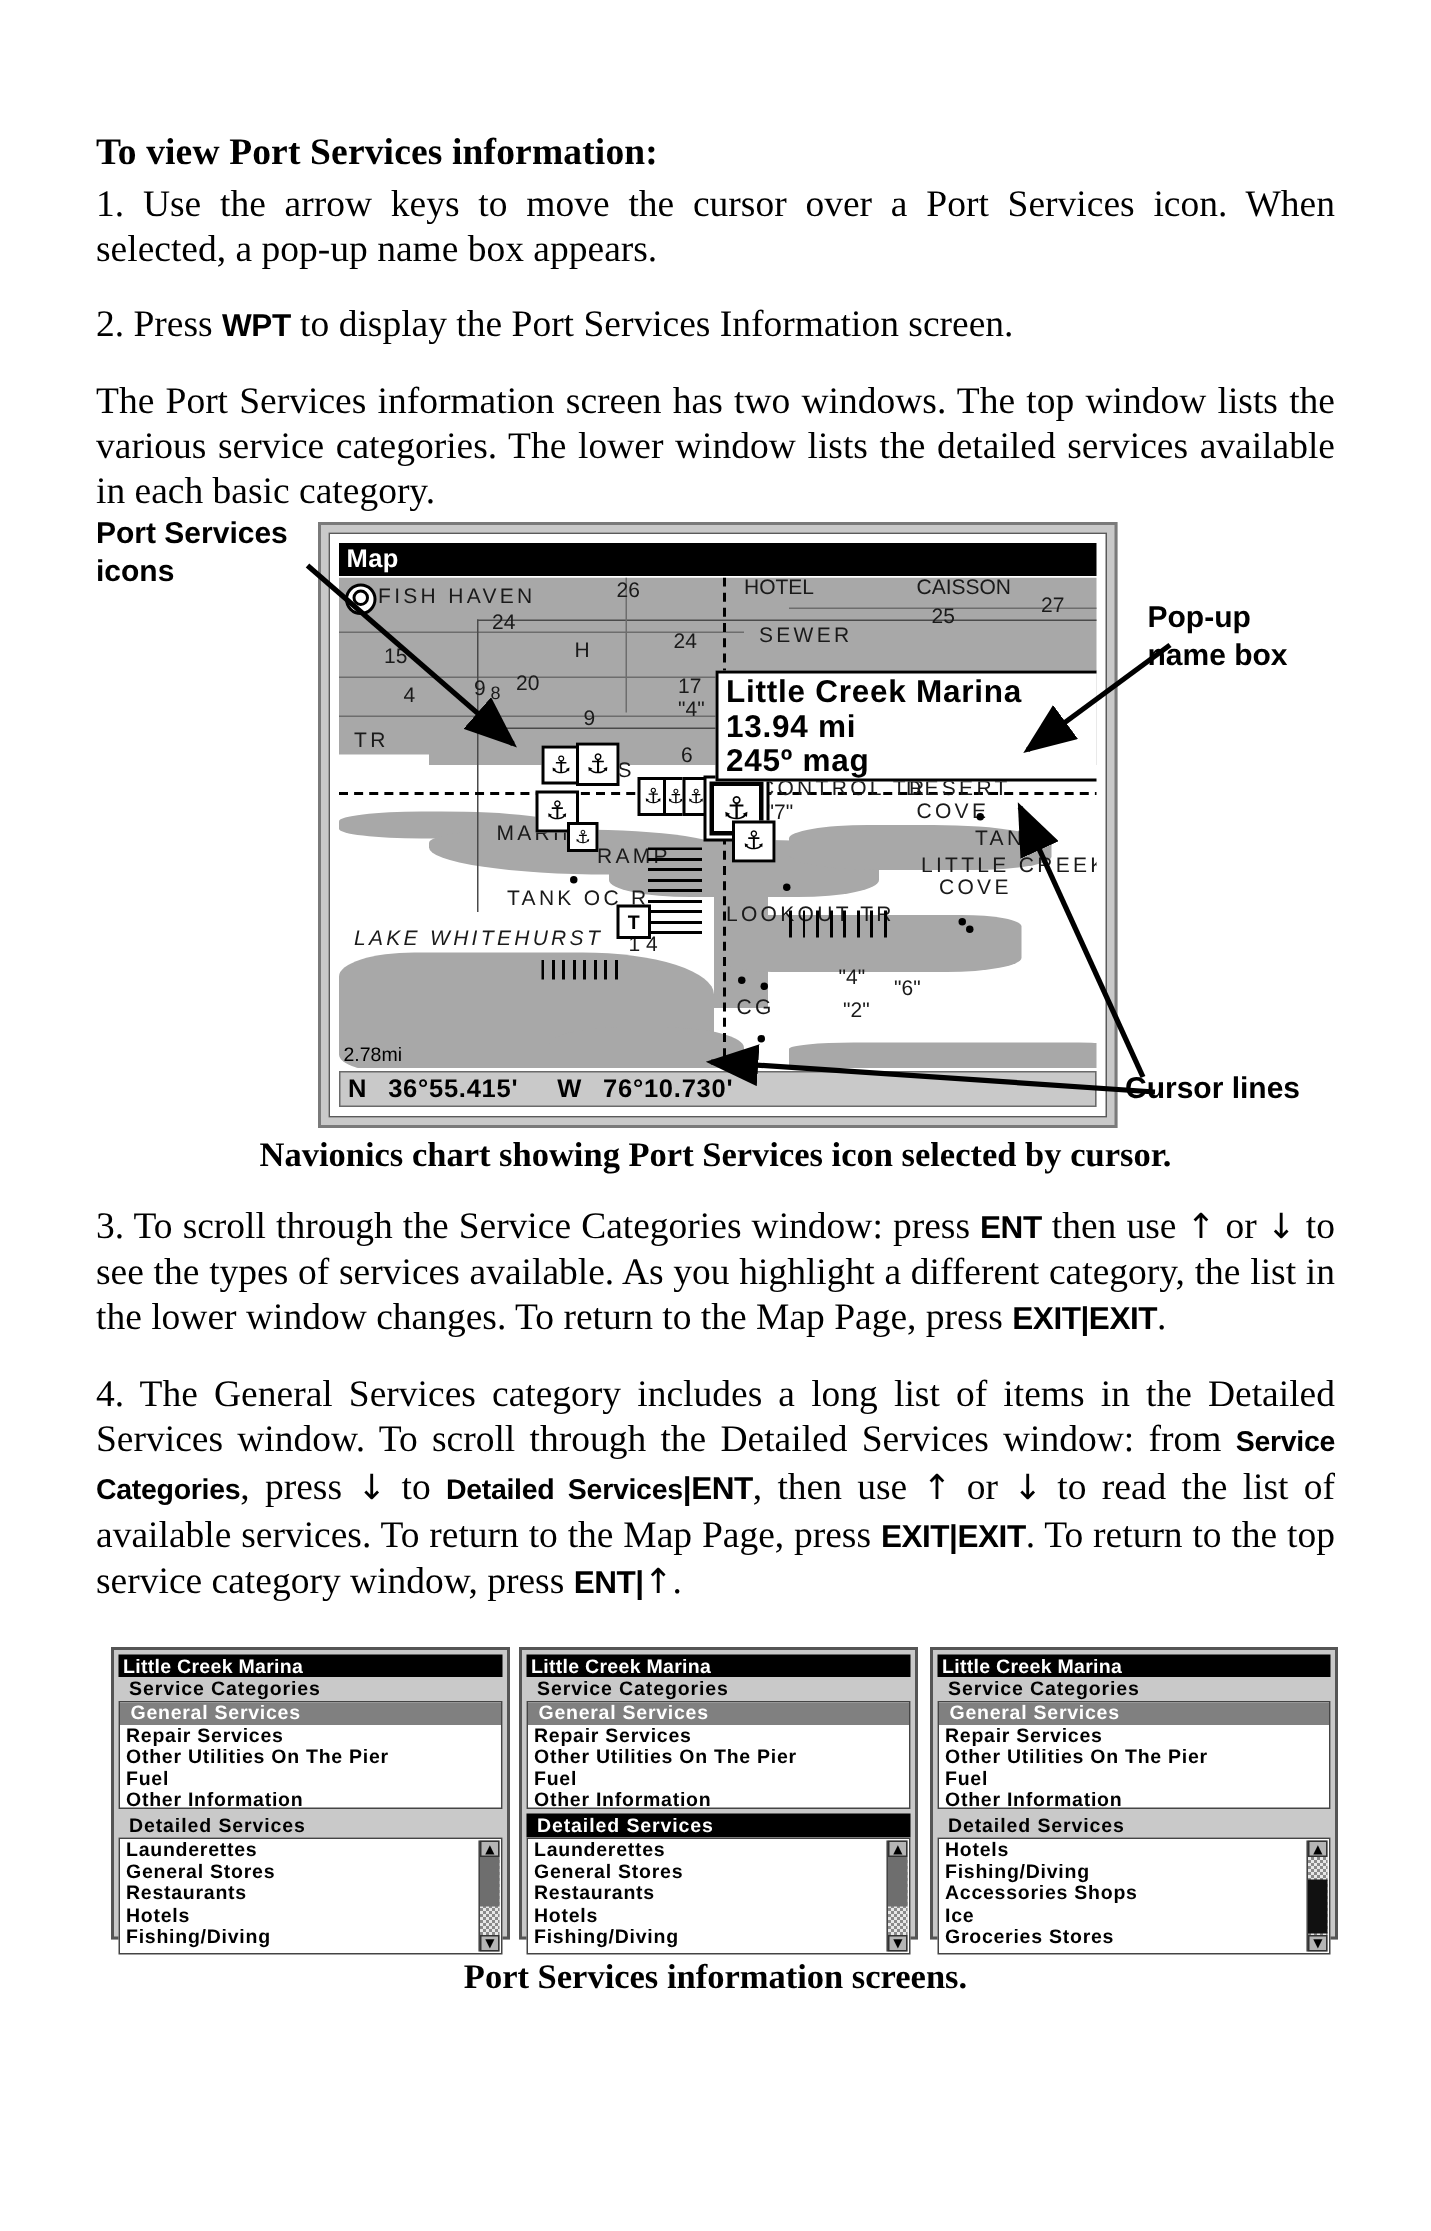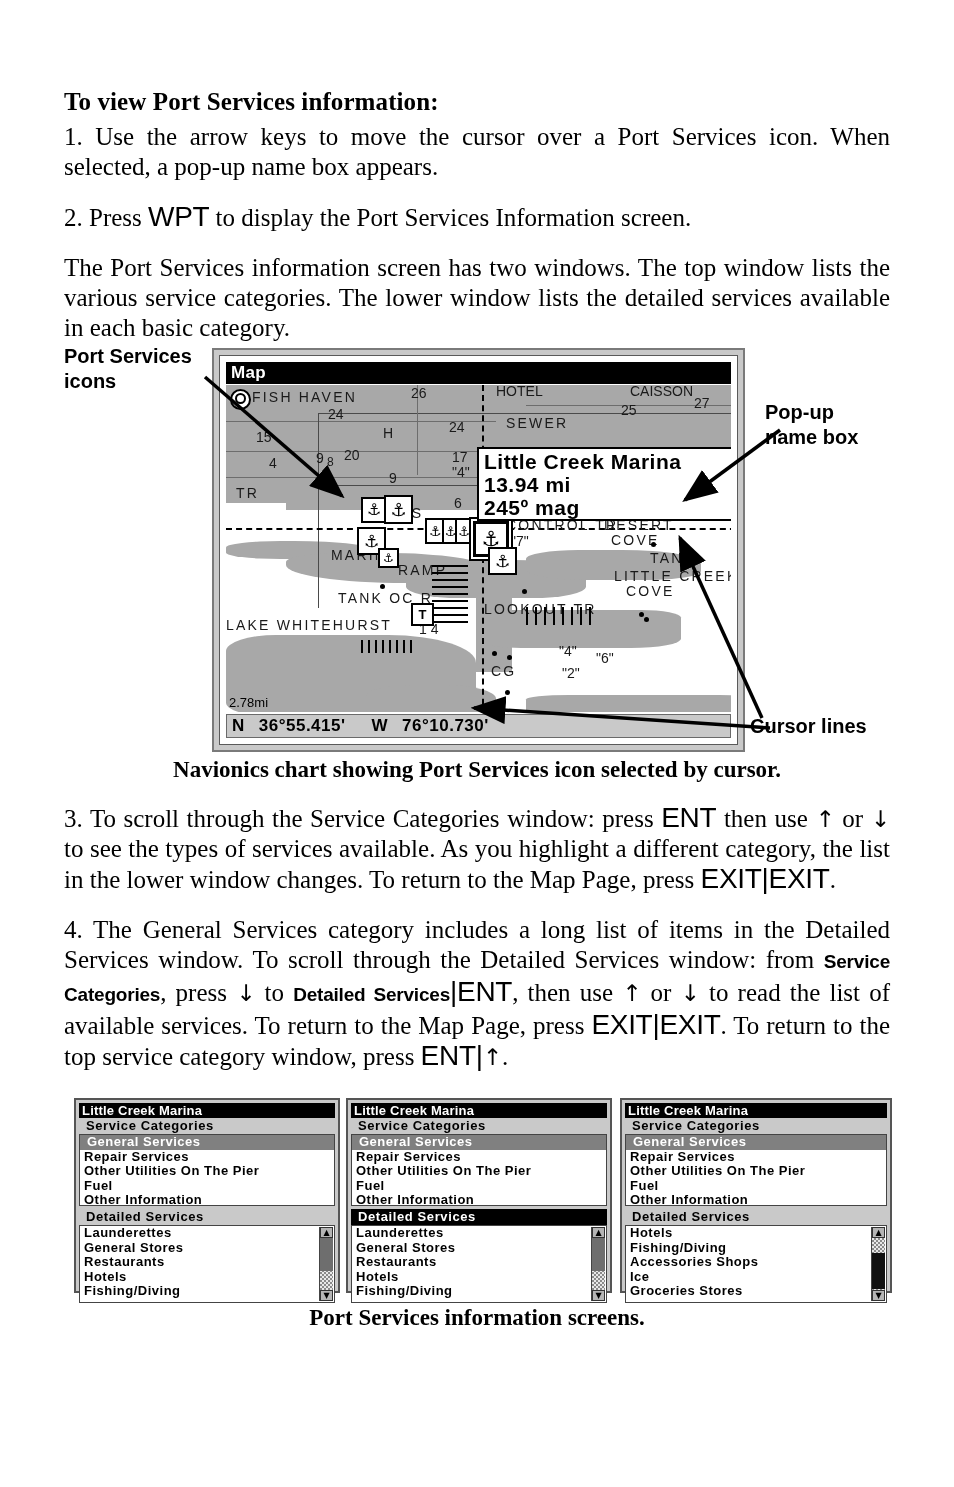--- a/index.html
+++ b/index.html
@@ -17,21 +17,21 @@
   .content { position:absolute; left:64px; top:88px; width:826px; }
   h2.heading {
     font-family:"Liberation Serif", serif;
     font-weight:bold; font-size:25px; margin:0 0 6px 0; letter-spacing:0.1px;
   }
   p.para {
     font-size:25px; line-height:30px; margin:0 0 20px 0;
     text-align:justify; text-justify:inter-word;
   }
   p.para.last { margin-bottom:0; }
-  .kbd { font-family:"Liberation Sans", sans-serif; font-weight:normal; font-size:28px; letter-spacing:-0.3px;}
+  .kbd { font-family:"Liberation Sans", sans-serif; font-weight:bold; font-size:21px; letter-spacing:-0.3px;}
   .smcap { font-family:"Liberation Sans", sans-serif; font-weight:bold; font-size:19px; letter-spacing:-0.2px;}
   .arrw { font-family:"DejaVu Sans", sans-serif; font-size:23px; }
 
   
   .fig-map { position:absolute; left:212px; top:348px; width:533px; height:404px; }
   .gps-outer {
     position:absolute; inset:0;
     background:#c9c9c9;
     border:2px solid #7a7a7a;
     box-sizing:border-box;
@@ -203,21 +203,21 @@
           <div class="cursor-v" style="left:256px;top:0;height:340px;"></div>
           <div class="cursor-h" style="left:0;top:143px;width:520px;"></div>
 
           <div style="position:absolute;left:4px;top:4px;width:17px;height:17px;border:2px solid #000;border-radius:50%;background:#fff;"></div>
           <div style="position:absolute;left:9px;top:8px;width:7px;height:7px;border:2px solid #000;border-radius:50%;"></div>
 
           <div class="mtxt" style="left:26px;top:4px;">FISH HAVEN</div>
           <div class="mtxt" style="left:185px;top:0px;letter-spacing:0;">26</div>
           <div class="mtxt" style="left:280px;top:30px;">SEWER</div>
           <div class="mtxt" style="left:270px;top:-2px;letter-spacing:0;">HOTEL</div>
-          <div class="mtxt" style="left:385px;top:-2px;letter-spacing:0;margin-left:19px;">CAISSON</div>
+          <div class="mtxt" style="left:385px;top:-2px;letter-spacing:0;">CAISSON</div>
           <div class="mtxt" style="left:395px;top:17px;letter-spacing:0;">25</div>
           <div class="mtxt" style="left:468px;top:10px;letter-spacing:0;">27</div>
           <div class="mtxt" style="left:102px;top:21px;letter-spacing:0;">24</div>
           <div class="mtxt" style="left:30px;top:44px;letter-spacing:0;">15</div>
           <div class="mtxt" style="left:157px;top:40px;letter-spacing:0;">H</div>
           <div class="mtxt" style="left:223px;top:34px;letter-spacing:0;">24</div>
           <div class="mtxt" style="left:90px;top:65px;letter-spacing:0;">9</div>
           <div class="mtxt sm" style="left:101px;top:70px;">8</div>
           <div class="mtxt" style="left:118px;top:62px;letter-spacing:0;">20</div>
           <div class="mtxt" style="left:226px;top:64px;letter-spacing:0;">17</div>
@@ -231,21 +231,21 @@
           <div class="mtxt" style="left:378px;top:132px;">DESERT</div>
           <div class="mtxt" style="left:385px;top:147px;">COVE</div>
           <div class="mtxt" style="left:285px;top:148px;letter-spacing:0;">"7"</div>
           <div class="mtxt" style="left:105px;top:162px;">MARINA</div>
           <div class="mtxt" style="left:172px;top:177px;">RAMP</div>
           <div class="mtxt" style="left:112px;top:205px;">TANK OC R</div>
           <div class="mtxt" style="left:424px;top:165px;">TANK</div>
           <div class="mtxt" style="left:388px;top:183px;">LITTLE CREEK</div>
           <div class="mtxt" style="left:400px;top:198px;">COVE</div>
           <div class="mtxt" style="left:258px;top:216px;">LOOKOUT TR</div>
-          <div class="mtxt" style="left:0;top:232px;">LAKE WHITEHURST</div>
+          <div class="mtxt" style="left:10px;top:232px;font-style:italic;">LAKE WHITEHURST</div>
           <div class="mtxt" style="left:193px;top:236px;letter-spacing:0;">1 4</div>
           <div class="mtxt" style="left:265px;top:278px;">CG</div>
           <div class="mtxt" style="left:333px;top:258px;letter-spacing:0;">"4"</div>
           <div class="mtxt" style="left:336px;top:280px;letter-spacing:0;">"2"</div>
           <div class="mtxt" style="left:370px;top:265px;letter-spacing:0;">"6"</div>
 
           <div class="dot" style="left:154px;top:199px;"></div>
           <div class="dot" style="left:296px;top:204px;"></div>
           <div class="dot" style="left:425px;top:157px;"></div>
           <div class="dot" style="left:266px;top:266px;"></div>

